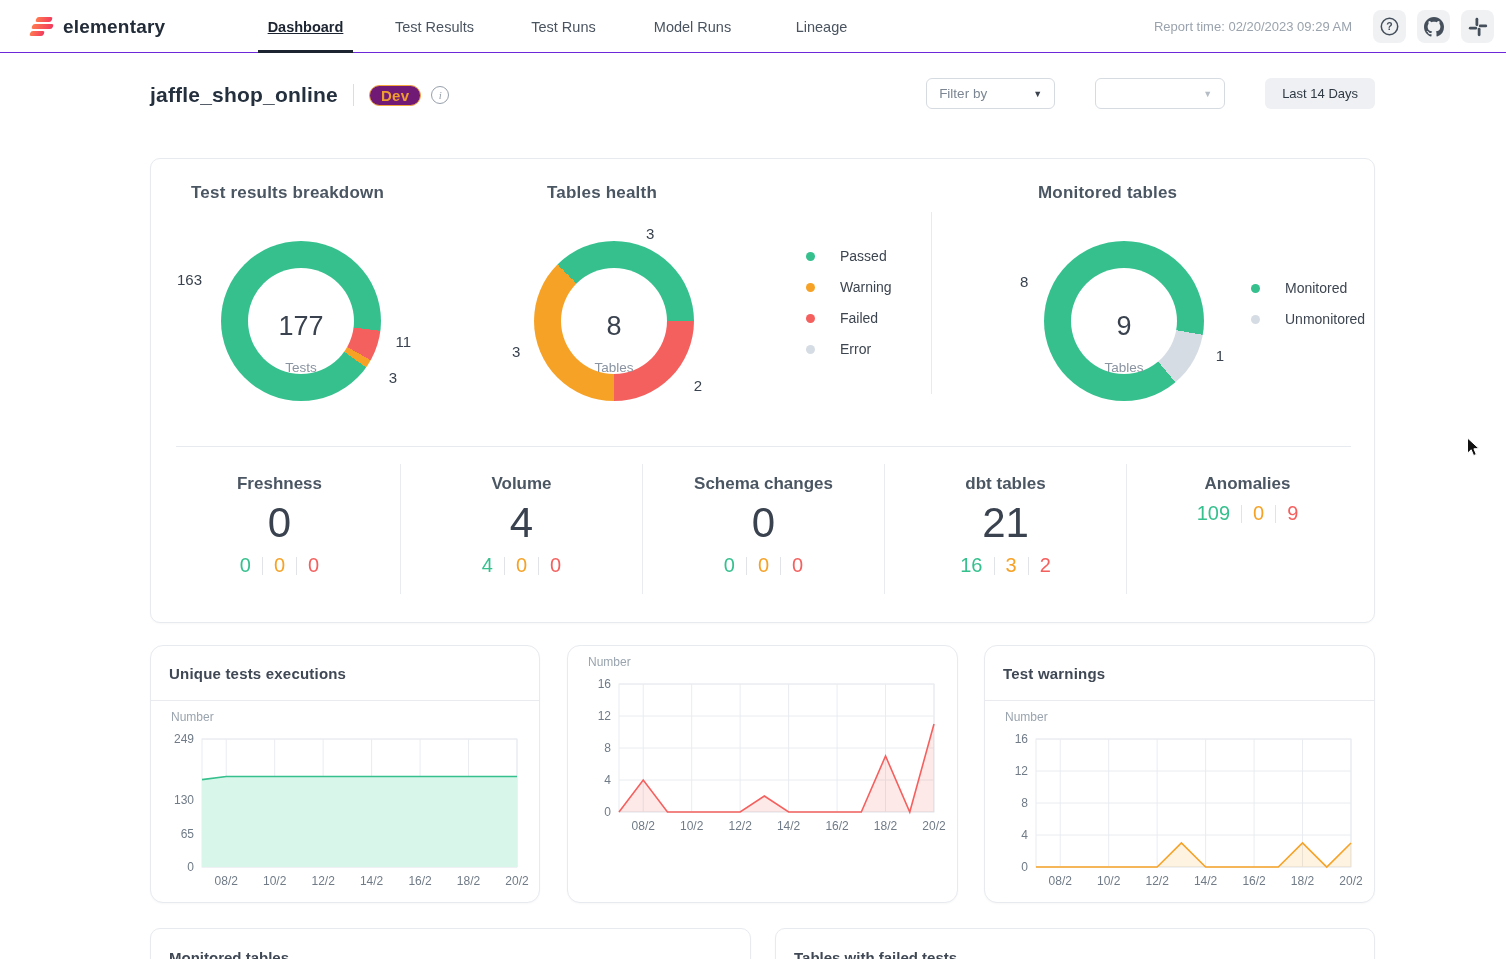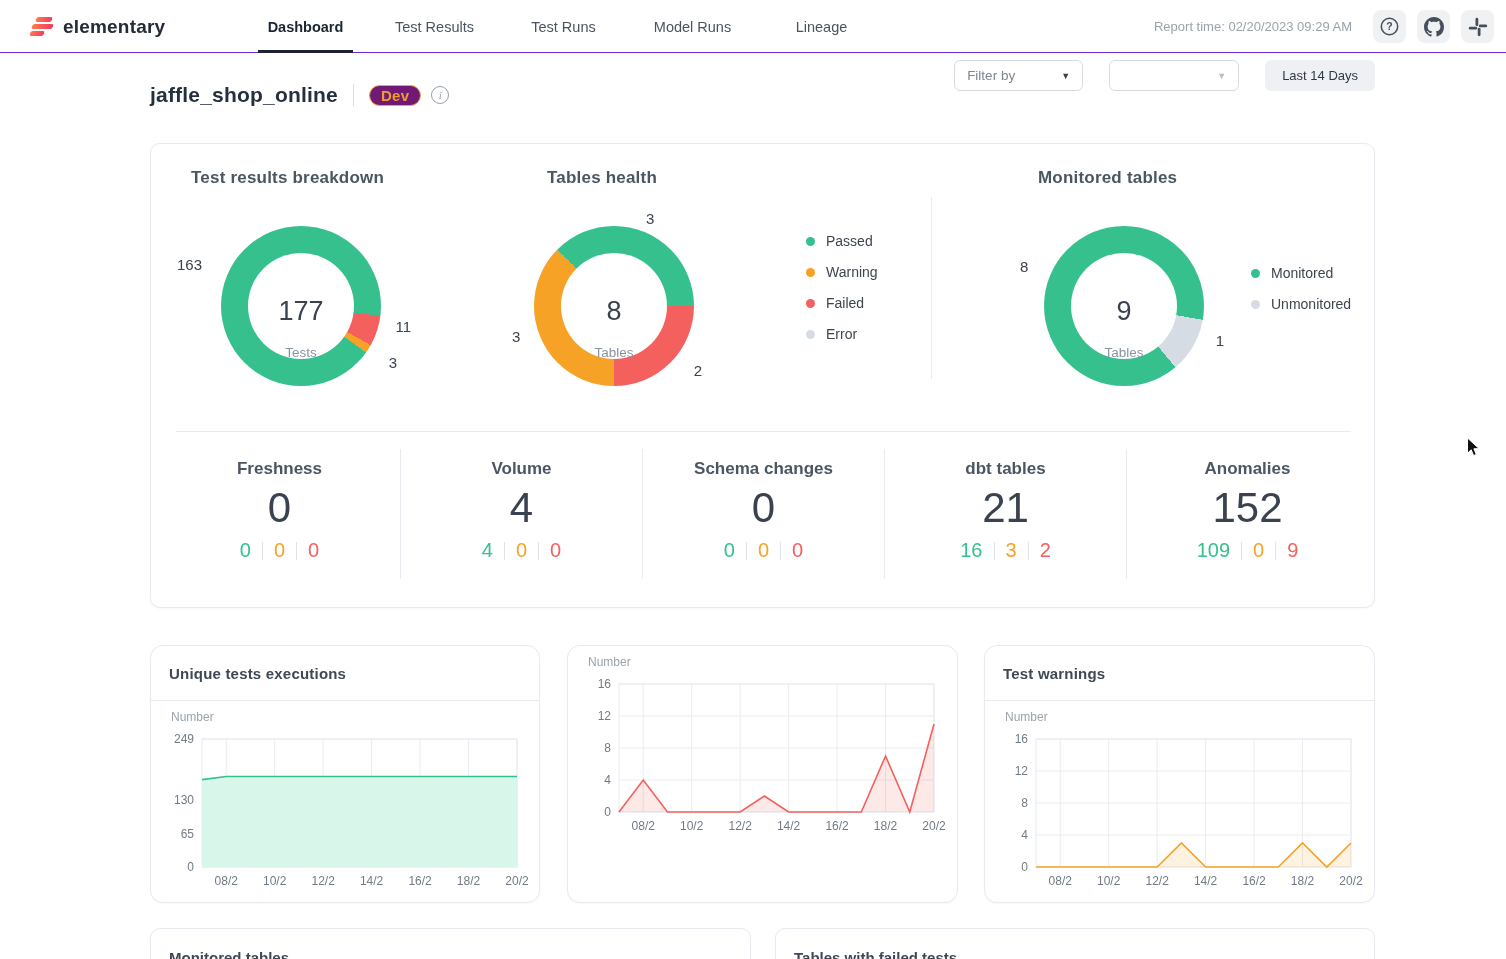--- a/index.html
+++ b/index.html
@@ -13,61 +13,61 @@
   .brand-icon{width:24px;height:23px;display:flex;flex-direction:column;justify-content:center;gap:2px;}
   .brand-icon i{display:block;height:5px;border-radius:2px;transform:skewX(-20deg);
                 background:linear-gradient(90deg,#ff7a50,#f23a5e);}
   .brand-icon i.b1{width:16px;margin-left:6px;}
   .brand-icon i.b2{width:21px;margin-left:2px;}
   .brand-icon i.b3{width:14px;margin-left:0;}
   .brand-name{font-size:19px;font-weight:800;color:#222b38;letter-spacing:.2px;}
   .tabs{position:absolute;left:241px;top:0;height:53px;display:flex;}
   .tab{width:129px;height:53px;display:flex;align-items:center;justify-content:center;
        font-size:14.5px;color:#4a5460;font-weight:500;cursor:pointer;position:relative;}
-  .tab.active{color:#1b2430;font-weight:700;}
+  .tab.active{color:#1b2430;font-weight:700;text-decoration:underline;}
   .tab.active::after{content:"";position:absolute;left:17px;right:17px;bottom:0;height:3px;background:#1b2430;}
   .nav-right{position:absolute;right:12px;top:0;height:53px;display:flex;align-items:center;gap:11px;}
   .report-time{font-size:13px;color:#9aa3ad;margin-right:10px;}
   .icon-btn{width:33px;height:33px;border-radius:8px;background:#eff1f3;display:flex;align-items:center;justify-content:center;cursor:pointer;}
   .icon-btn svg{display:block;}
 
   
   .phead{position:absolute;left:150px;top:76px;height:38px;display:flex;align-items:center;}
   .ptitle{font-size:21px;font-weight:700;color:#25303e;letter-spacing:.2px;}
   .vsep{width:1px;height:22px;background:#d9dee4;margin:0 15px;}
   .env-badge{height:21px;padding:0 11px;border:1.5px solid #f3a73c;border-radius:11px;color:#ef9d2e;
              font-size:15px;font-weight:600;display:flex;align-items:center;letter-spacing:.3px;background:#701a75;}
   .info-ic{margin-left:10px;width:18px;height:18px;border:1.4px solid #97a0ab;border-radius:50%;
            color:#97a0ab;font-size:11px;display:flex;align-items:center;justify-content:center;
            font-family:"Liberation Serif",serif;font-style:italic;cursor:pointer;}
-  .filters{position:absolute;right:131px;top:60px;display:flex;gap:26px;align-items:center;margin-left:48px;}
+  .filters{position:absolute;right:131px;top:78px;display:flex;gap:40px;align-items:center;margin-left:48px;}
   .select{height:31px;border:1px solid #d6dbe1;border-radius:6px;background:#fff;display:flex;
           align-items:center;justify-content:space-between;padding:0 12px;font-size:13.5px;color:#7c8692;cursor:pointer;}
   .sel-filter{width:129px;}
   .sel-empty{width:130px;}
   .caret{font-size:9px;color:#3a434e;}
   .caret.light{color:#b6bdc6;}
   .range-btn{height:31px;padding:0 17px;border-radius:6px;background:#eef0f3;font-size:13px;color:#2f3944;
              font-weight:500;display:flex;align-items:center;cursor:pointer;}
 
   
   .card{position:absolute;background:#fff;border:1px solid #e7eaee;border-radius:10px;box-shadow:0 1px 2px rgba(20,30,50,.03);}
-  .main-card{left:150px;top:143px;width:1225px;height:465px;}
+  .main-card{left:150px;top:158px;width:1225px;height:465px;}
   .sec-title{position:absolute;font-size:17px;font-weight:700;color:#4b5663;letter-spacing:.2px;}
   .donut{position:absolute;width:160px;height:160px;border-radius:50%;}
   .donut .hole{position:absolute;left:27px;top:27px;width:106px;height:106px;border-radius:50%;background:#fff;
                display:flex;flex-direction:column;align-items:center;justify-content:center;}
   .donut .dval{font-size:27px;color:#39424e;font-weight:500;margin-top:44px;}
   .donut .dlab{font-size:13.5px;color:#8a94a1;margin-top:18px;}
   .callout{position:absolute;font-size:15px;color:#39424e;}
   .d1-a{left:-44px;top:30px;} .d1-b{right:-30px;top:92px;} .d1-c{right:-16px;top:128px;}
   .d2-a{top:-16px;left:112px;} .d2-b{left:-22px;top:102px;} .d2-c{right:-8px;top:136px;}
   .d3-a{left:-24px;top:32px;} .d3-b{right:-20px;top:106px;}
   .legend{position:absolute;}
-  .lg-item{display:flex;align-items:center;gap:11px;height:14px;margin-bottom:17px;}
+  .lg-item{display:flex;align-items:center;gap:25px;height:14px;margin-bottom:17px;}
   .lg-dot{width:9px;height:9px;border-radius:50%;flex:none;}
   .lg-lab{font-size:14px;color:#3d4550;}
   .vdiv{position:absolute;width:1px;background:#e7eaee;}
   .hdiv{position:absolute;height:1px;background:#e7eaee;}
 
   .stats{position:absolute;left:8px;top:305px;width:1209px;height:130px;display:flex;}
   .stat{flex:1;text-align:center;padding-top:10px;}
   .stat + .stat{border-left:1px solid #e8ebef;}
   .st-title{font-size:17px;font-weight:700;color:#4b5663;}
   .st-total{font-size:42px;font-weight:300;color:#39424e;margin-top:6px;line-height:46px;}
@@ -262,21 +262,20 @@
         <div class="st-subs">
           <span class="c-green">16</span>
             <span class="st-sep"></span>
           <span class="c-orange">3</span>
             <span class="st-sep"></span>
           <span class="c-red">2</span>
         </div>
       </div>
       <div class="stat">
         <div class="st-title">Anomalies</div>
-        <div class="st-total">152</div>
         <div class="st-subs">
           <span class="c-green">109</span>
             <span class="st-sep"></span>
           <span class="c-orange">0</span>
             <span class="st-sep"></span>
           <span class="c-red">9</span>
         </div>
       </div>
     </div>
   </div>

